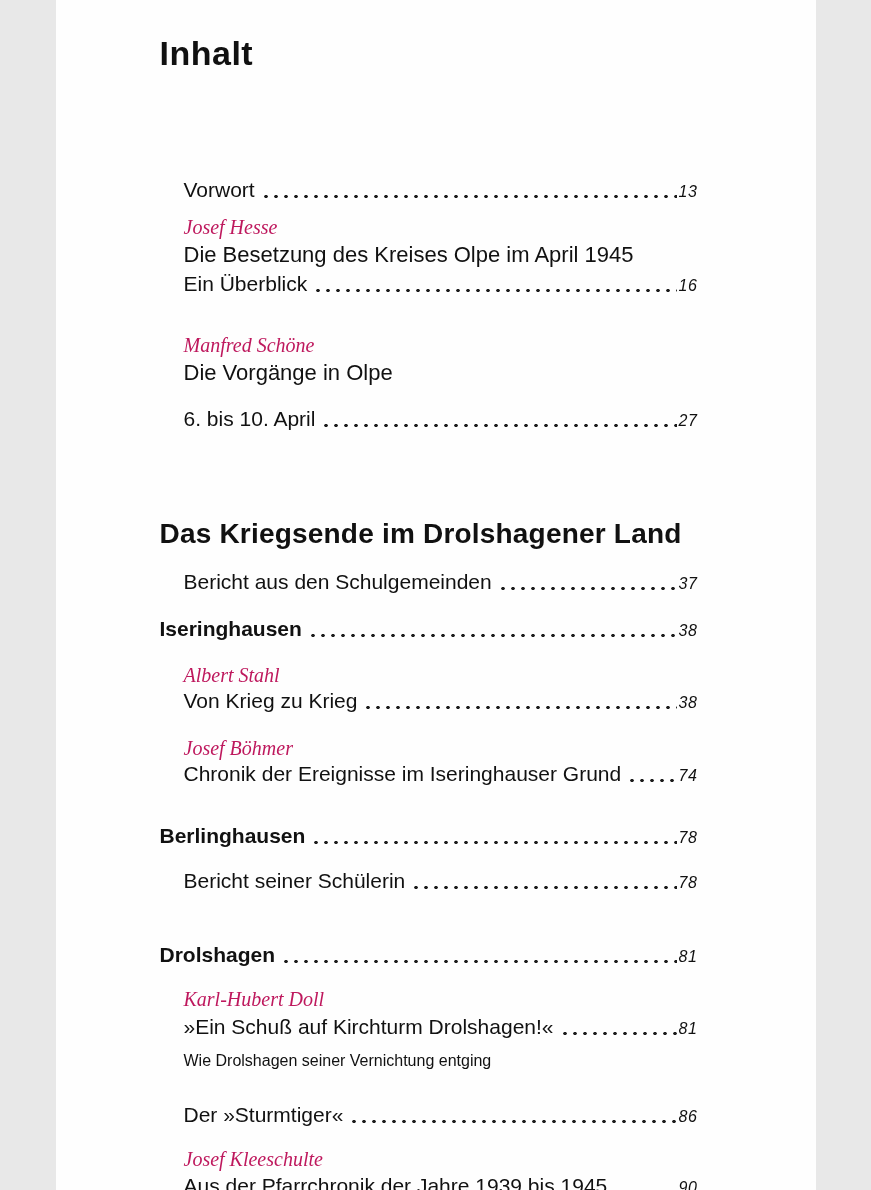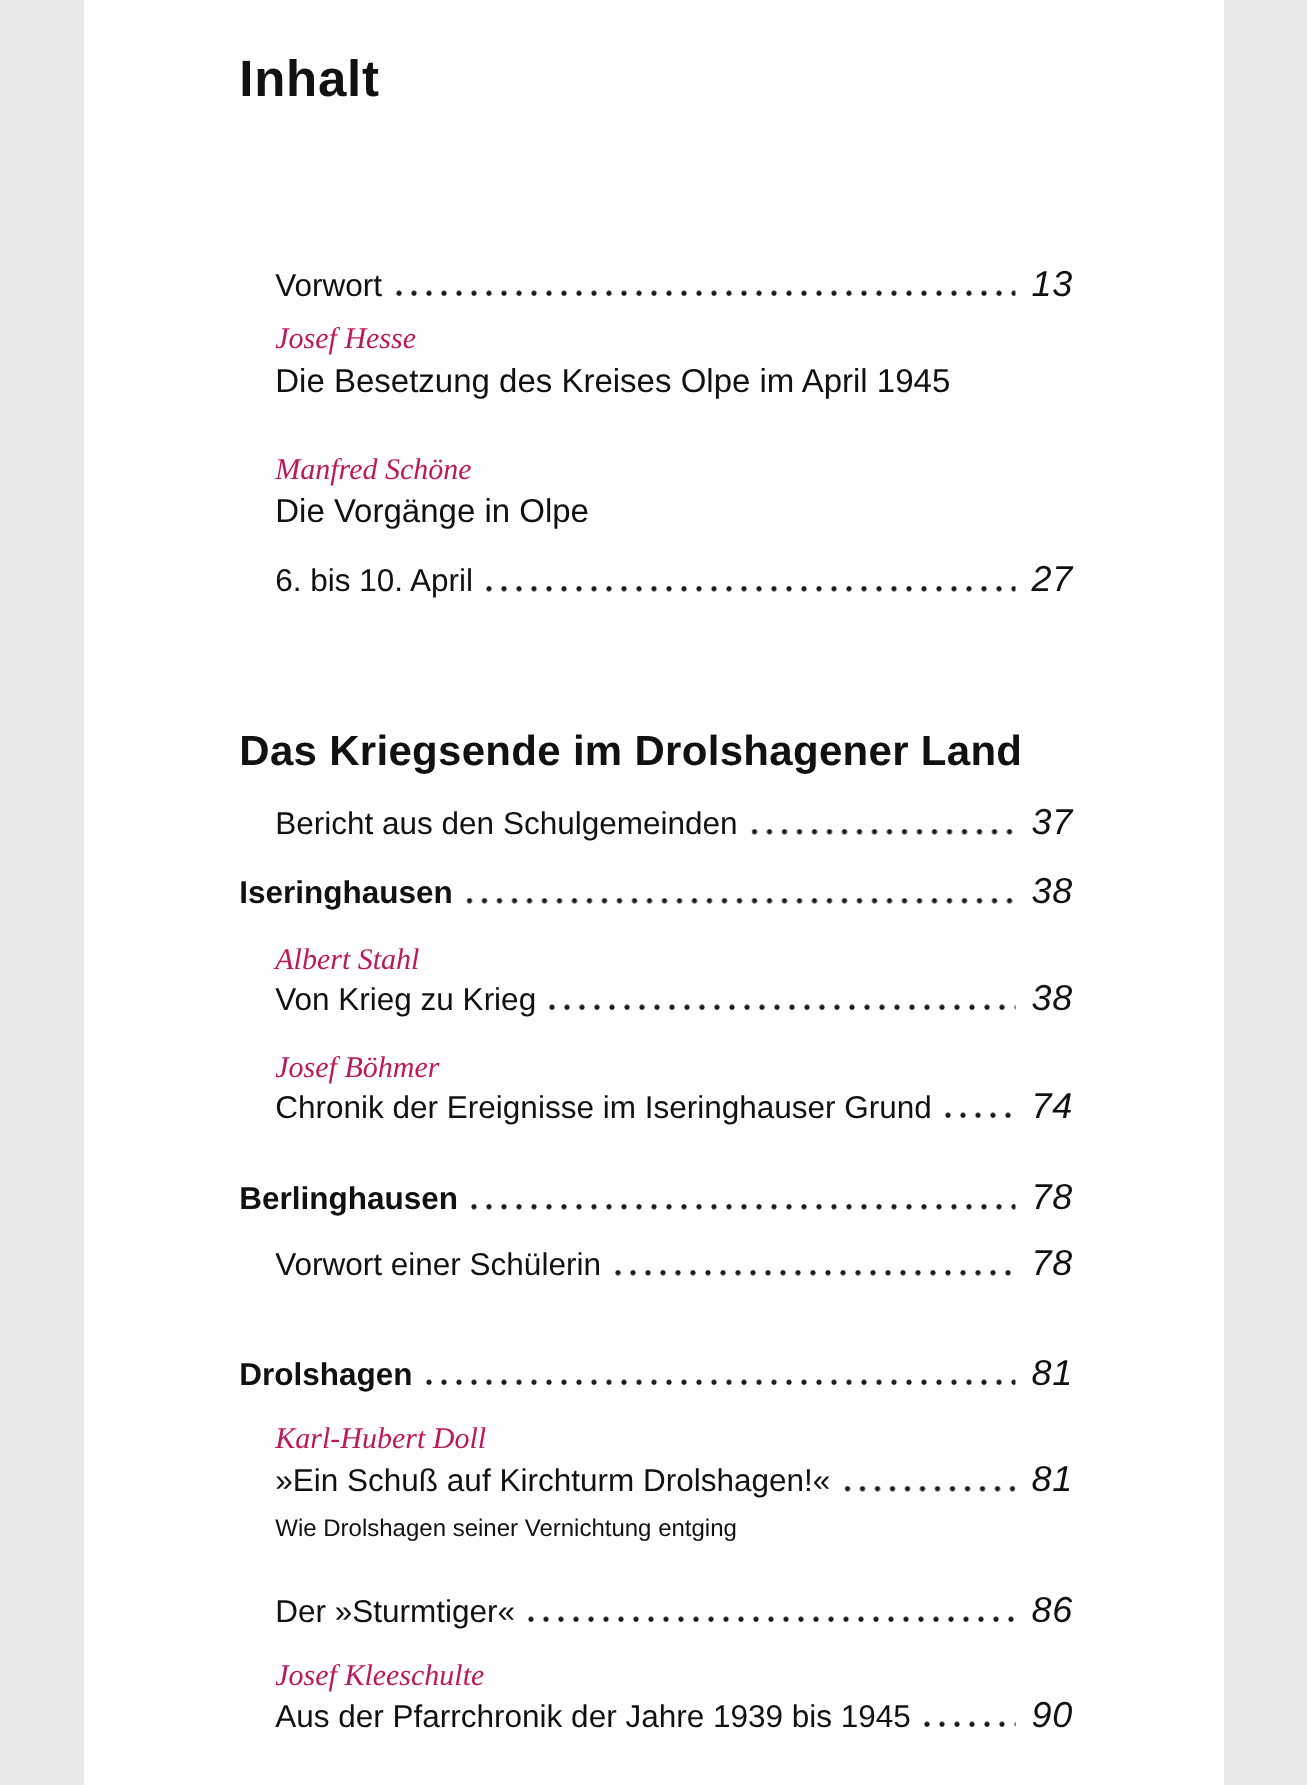--- a/index.html
+++ b/index.html
@@ -48,23 +48,23 @@
     align-self: flex-end;
     margin: 0 2px 6px 9px;
     background-image: radial-gradient(circle at 2px 2.5px, #1c1c1c 1.45px, rgba(0,0,0,0) 2px);
     background-size: 10px 5px;
     background-repeat: repeat-x;
     background-position: left bottom;
   }
   .pg {
     flex: 0 0 auto;
     min-width: 46px;
-    text-align: center;
+    text-align: left;
     font-style: italic;
-    font-size: 24px;
+    font-size: 16px;
     letter-spacing: 0.5px;
   }
   .author {
     font-family: "Liberation Serif", serif;
     font-style: italic;
     font-size: 20px;
     line-height: 24px;
     color: #be185d;
   }
   .entry-title {
@@ -84,20 +84,25 @@
   <h1 class="doc-title">Inhalt</h1>
 
   <div class="row indent" style="margin-top:104px">
     <span class="t">Vorwort</span>
     <span class="leader"></span>
     <span class="pg">13</span>
   </div>
 
   <div class="author indent" style="margin-top:10px">Josef Hesse</div>
   <div class="entry-title indent" style="margin-top:2px">Die Besetzung des Kreises Olpe im April 1945</div>
+  <div class="row indent" style="margin-top:3px">
+    <span class="t">Ein Überblick</span>
+    <span class="leader"></span>
+    <span class="pg">16</span>
+  </div>
 
   <div class="author indent" style="margin-top:34px">Manfred Schöne</div>
   <div class="entry-title indent" style="margin-top:2px">Die Vorgänge in Olpe</div>
   <div class="row indent" style="margin-top:20px">
     <span class="t">6. bis 10. April</span>
     <span class="leader"></span>
     <span class="pg">27</span>
   </div>
 
   <h2 class="section-heading" style="margin-top:83px">Das Kriegsende im Drolshagener Land</h2>
@@ -128,21 +133,21 @@
     <span class="pg">74</span>
   </div>
 
   <div class="row bold" style="margin-top:34px">
     <span class="t">Berlinghausen</span>
     <span class="leader"></span>
     <span class="pg">78</span>
   </div>
 
   <div class="row indent" style="margin-top:17px">
-    <span class="t">Vorwort einer Schülerin</span>
+    <span class="t">Bericht seiner Schülerin</span>
     <span class="leader"></span>
     <span class="pg">78</span>
   </div>
 
   <div class="row bold" style="margin-top:46px">
     <span class="t">Drolshagen</span>
     <span class="leader"></span>
     <span class="pg">81</span>
   </div>
 

